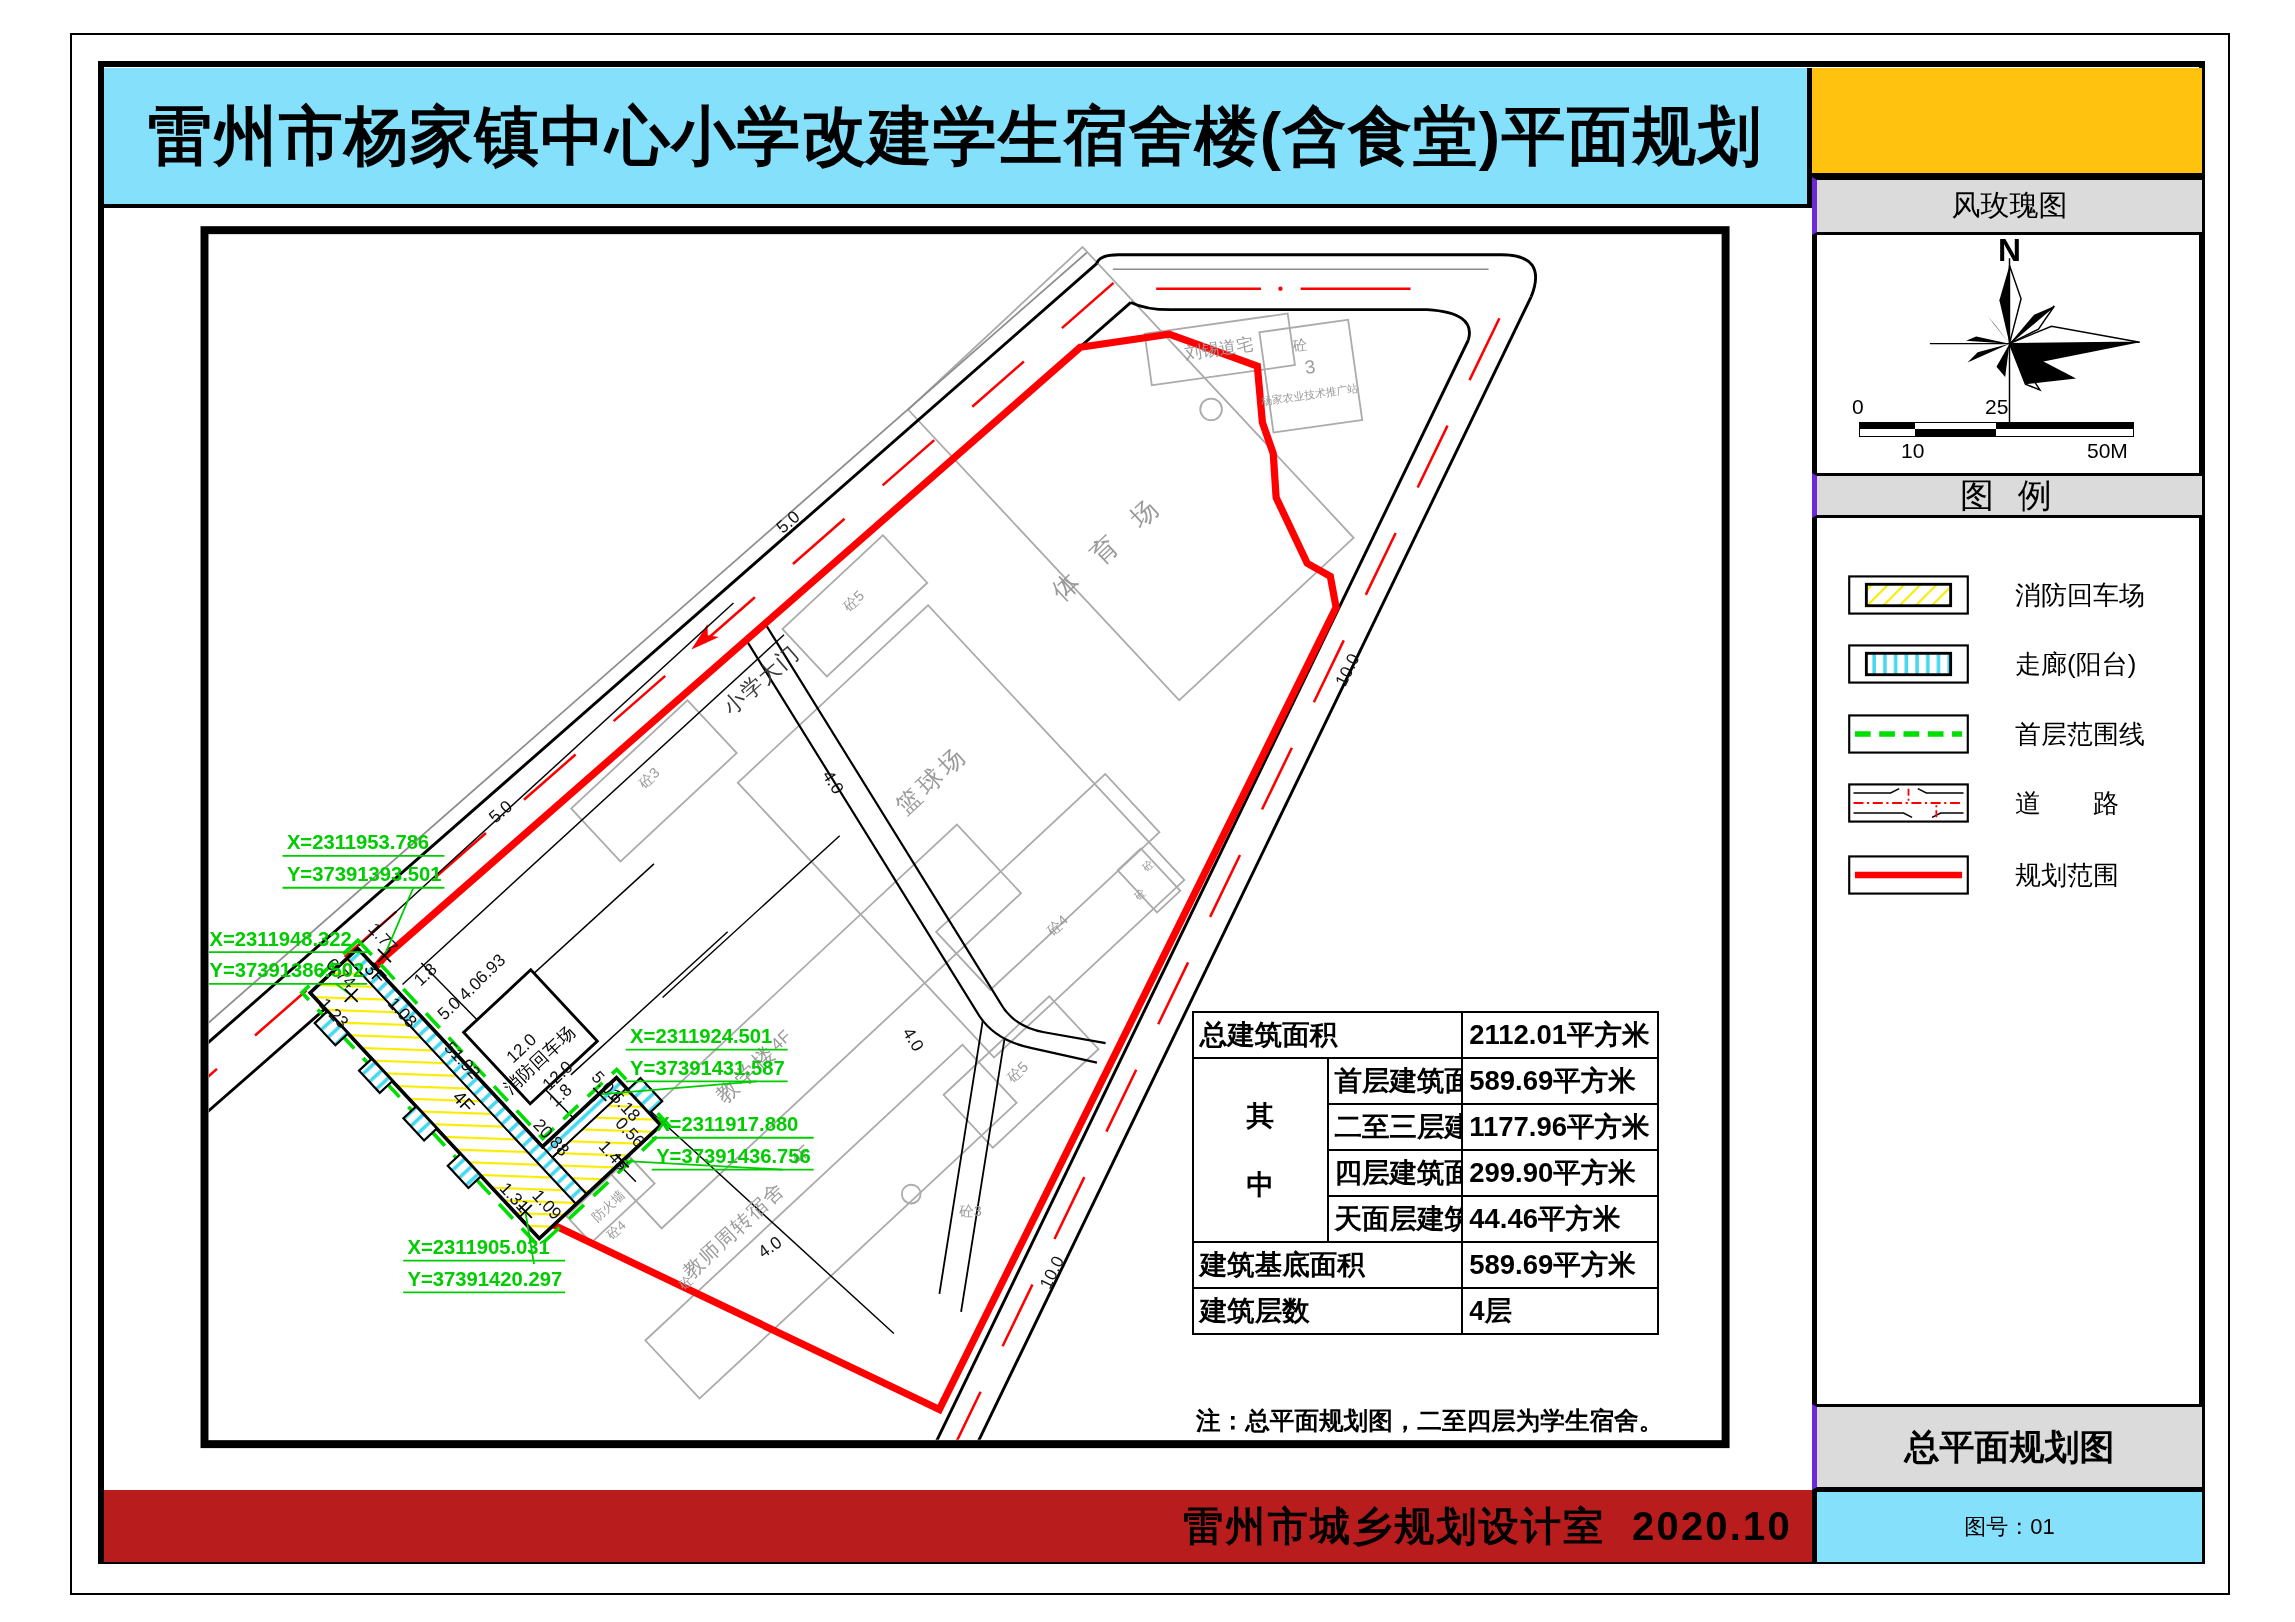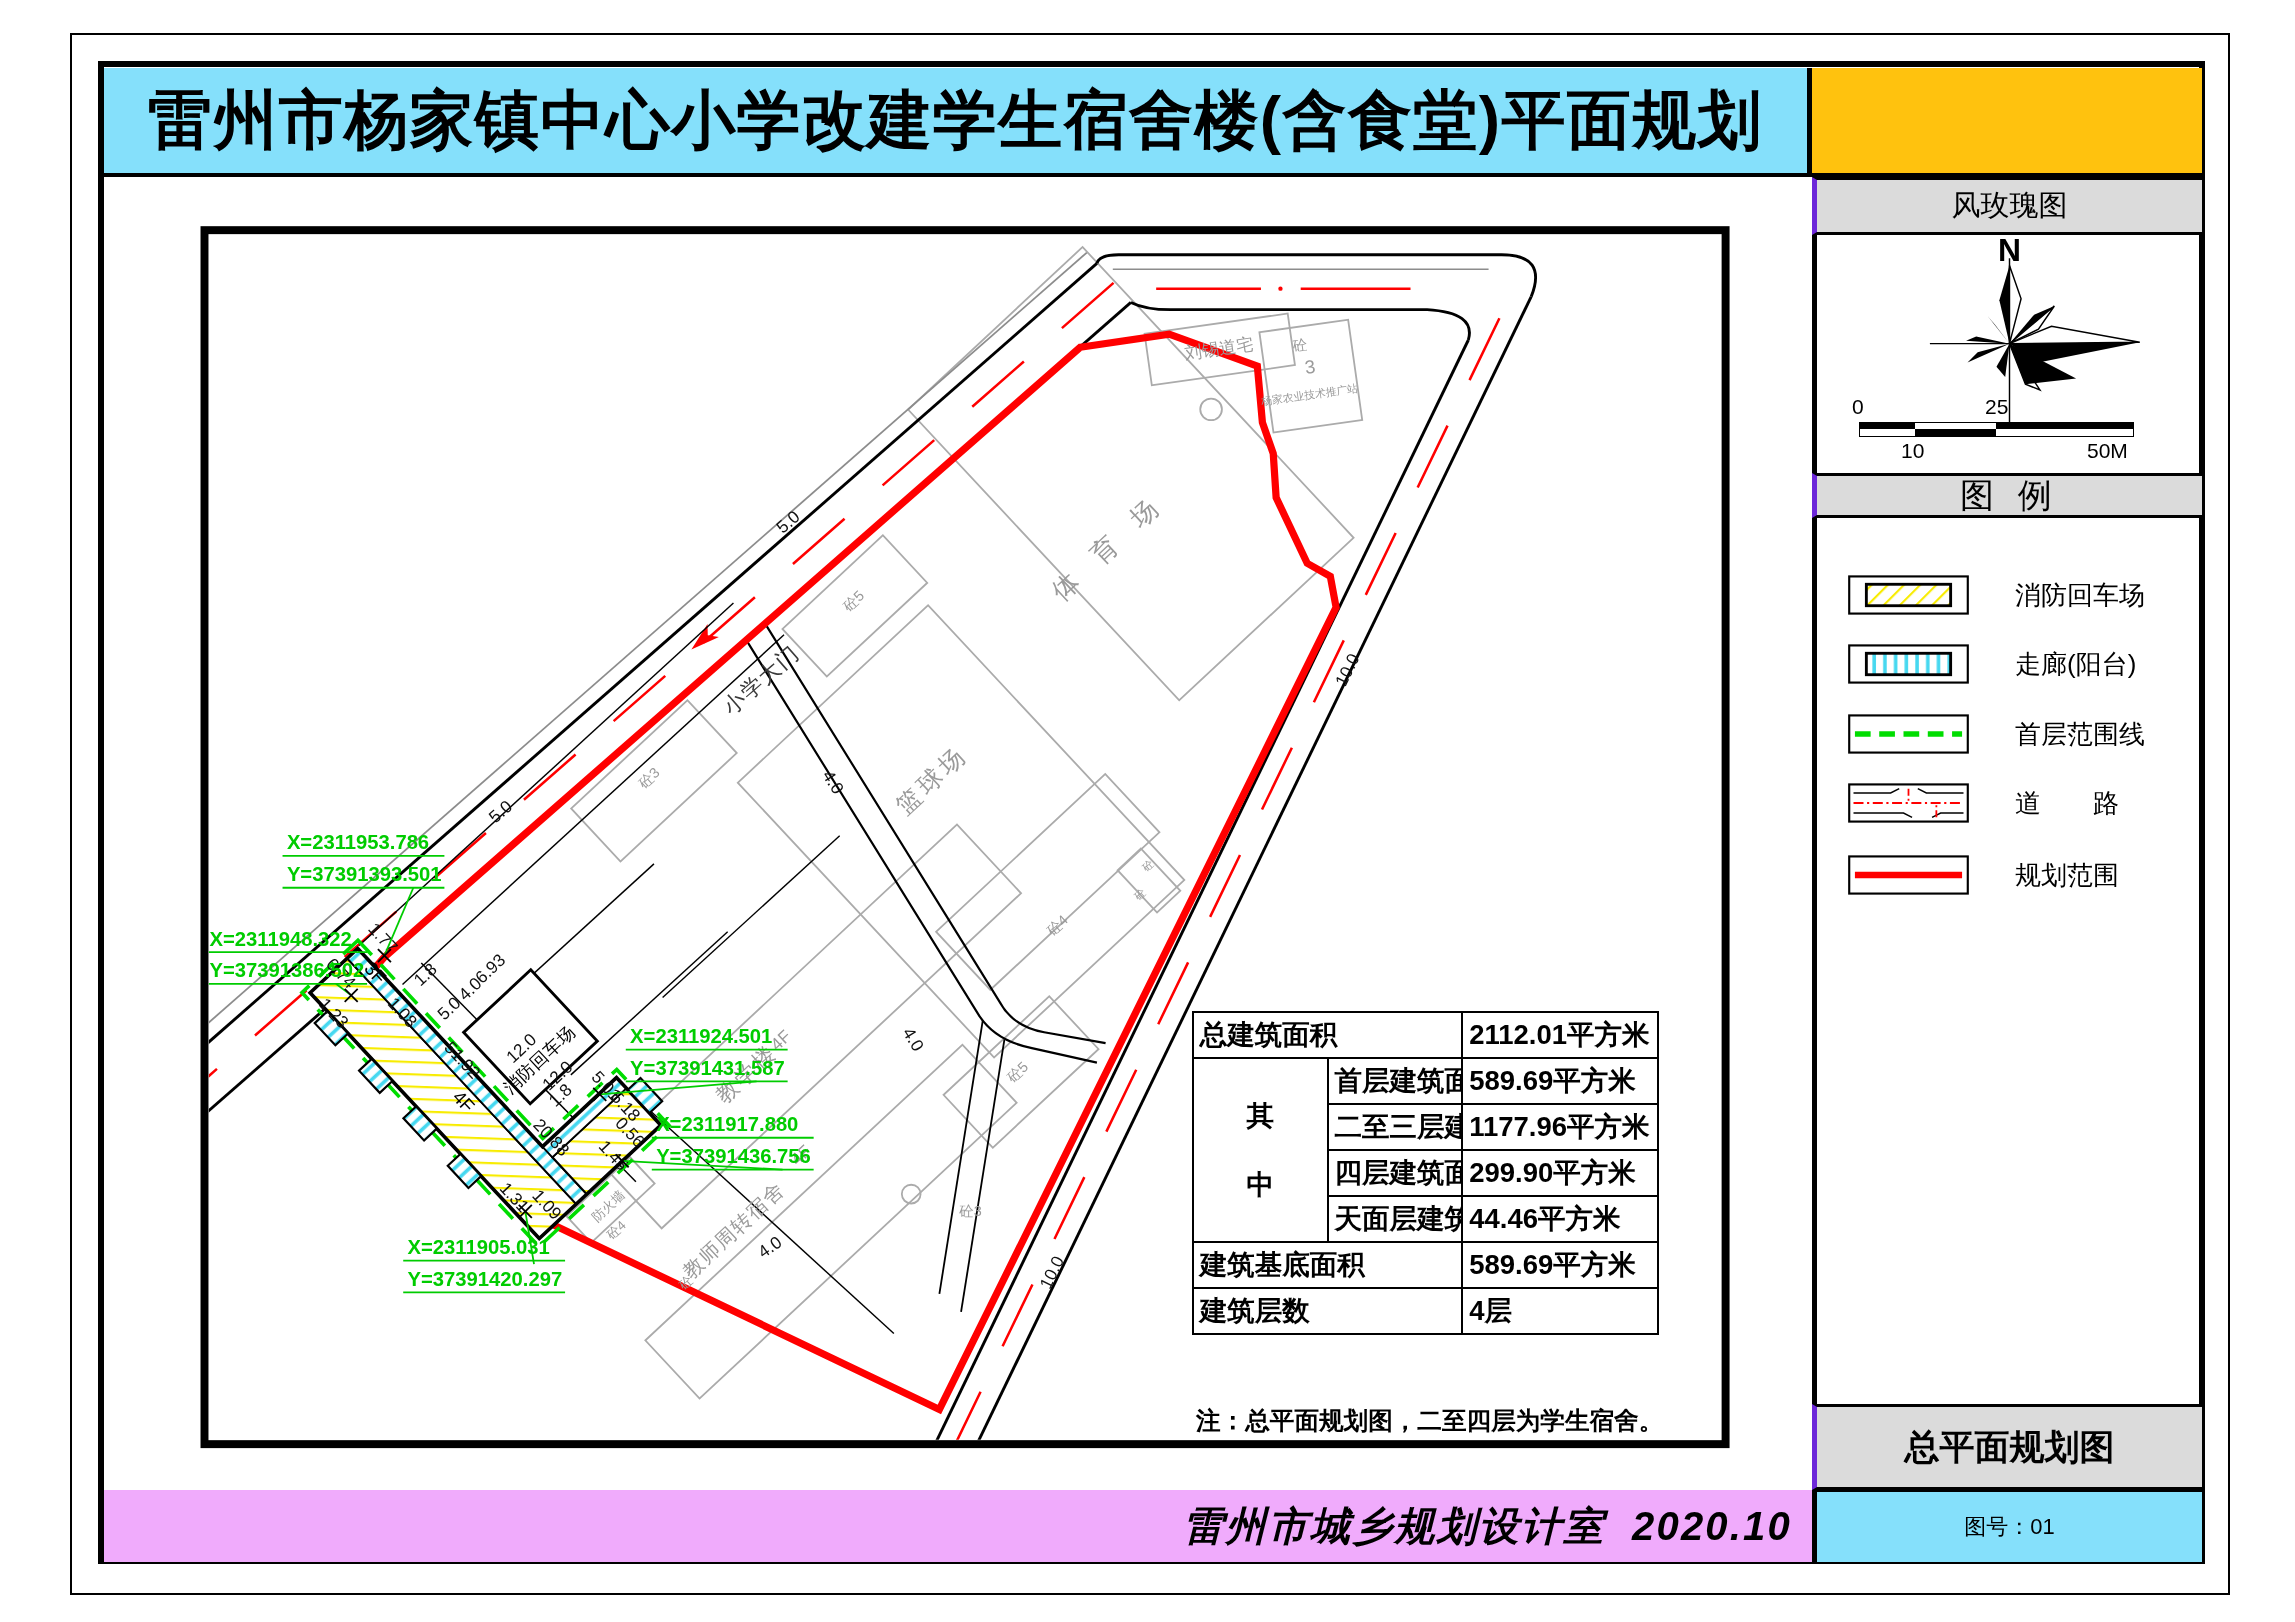--- a/index.html
+++ b/index.html
@@ -2,42 +2,42 @@
 <html style="font-size:11.6px"><head>
 <meta charset="utf-8">
 <style>
   html,body{margin:0;padding:0;background:#ffffff;}
   body{width:2295px;height:1623px;position:relative;font-family:"Liberation Sans","DejaVu Sans",sans-serif;overflow:hidden;}
   .abs{position:absolute;}
   
   #outer-border{left:70px;top:33px;width:2156px;height:1558px;border:2.2px solid #000;}
   #inner-border{left:98px;top:61px;width:2107px;height:1503px;border:6.5px solid #000;box-sizing:border-box;}
   
-  #title-bar{left:104px;top:68px;width:1708px;height:109px;background:#85E0FB;border-right:5px solid #000;border-bottom:4.3px solid #000;display:flex;align-items:center;justify-content:center;box-sizing:border-box;}
+  #title-bar{left:104px;top:68px;width:1708px;height:140px;background:#85E0FB;border-right:5px solid #000;border-bottom:4.3px solid #000;display:flex;align-items:center;justify-content:center;box-sizing:border-box;}
   #title-bar h1{margin:0;font-size:64px;font-weight:bold;color:#000;letter-spacing:1.4px;white-space:nowrap;}
   
   #orange-top{left:1812px;top:68px;width:390px;height:109px;background:#FFC20E;border-bottom:4.3px solid #000;box-sizing:border-box;}
   
   .side-band{left:1812px;width:390px;background:#DBDBDB;border-top:3.6px solid #000;border-bottom:3.6px solid #000;border-left:5px solid #6d28d9;box-sizing:border-box;display:flex;align-items:center;justify-content:center;}
   #band-windrose{top:177px;height:58px;font-size:29px;font-weight:500;}
   #band-legend{top:473px;height:45px;font-size:34px;font-weight:500;letter-spacing:7.2px;}
   #band-name{top:1404px;height:86px;font-size:35px;font-weight:600;}
   #band-sheetno{left:1812px;top:1490px;width:390px;height:72px;background:#85E0FB;border-left:5px solid #000;border-top:2.9px solid #000;box-sizing:border-box;display:flex;align-items:center;justify-content:center;font-size:22px;font-weight:500;}
   #sidebar-left-line{left:1812px;top:177px;width:5px;height:1386px;background:#000;}
   
   #windrose-area{left:1817px;top:235px;width:385px;height:239px;}
   #scalebar{left:1859px;top:422px;width:275px;height:14.5px;border:1.4px solid #000;box-sizing:border-box;display:flex;flex-direction:column;}
   #scalebar .row{display:flex;height:50%;}
   .sb-label{position:absolute;font-size:21px;color:#000;}
   
   .legend-item{left:1847px;width:332px;height:42px;display:flex;align-items:center;}
   .legend-sym{width:123px;height:40px;flex:0 0 123px;}
   .legend-label{margin-left:45px;font-size:26px;color:#000;white-space:pre;}
   
-  #bottom-bar{left:104px;top:1490px;width:1708px;height:72px;background:#f0abfc;display:flex;align-items:center;justify-content:flex-end;box-sizing:border-box;padding-right:20px;font-style:italic;}
+  #bottom-bar{left:104px;top:1490px;width:1708px;height:72px;background:#b91c1c;display:flex;align-items:center;justify-content:flex-end;box-sizing:border-box;padding-right:20px;}
   #bottom-bar .credit{font-size:40px;font-weight:600;color:#000;letter-spacing:2.2px;white-space:nowrap;}
   
   #indicators{left:1192px;top:1011px;width:467px;}
   #indicators .tbl-title{text-align:center;font-size:29px;font-weight:600;margin-bottom:10px;letter-spacing:1.4px;}
   #indicators table{border-collapse:collapse;width:100%;table-layout:fixed;background:#fff;}
   #indicators td{border:2.2px solid #000;font-size:27.5px;font-weight:600;padding:0 5.8px;height:44px;white-space:nowrap;overflow:hidden;}
   #indicators td.grp{width:32px;text-align:center;padding:0;}
   #indicators td.grp div{display:flex;flex-direction:column;justify-content:center;gap:33px;align-items:center;}
   #indicators td.val{width:182px;}
   #note{left:1196px;top:1404px;width:506px;font-size:24.6px;font-weight:600;white-space:nowrap;}

